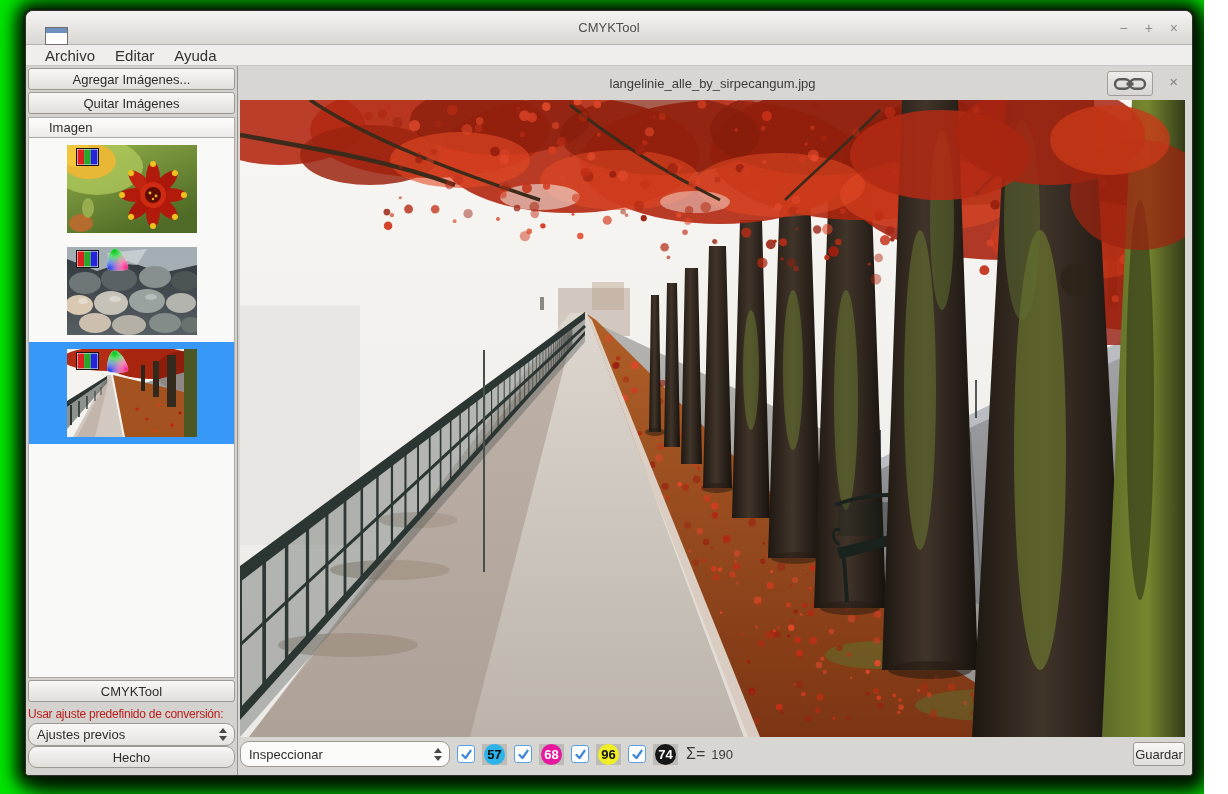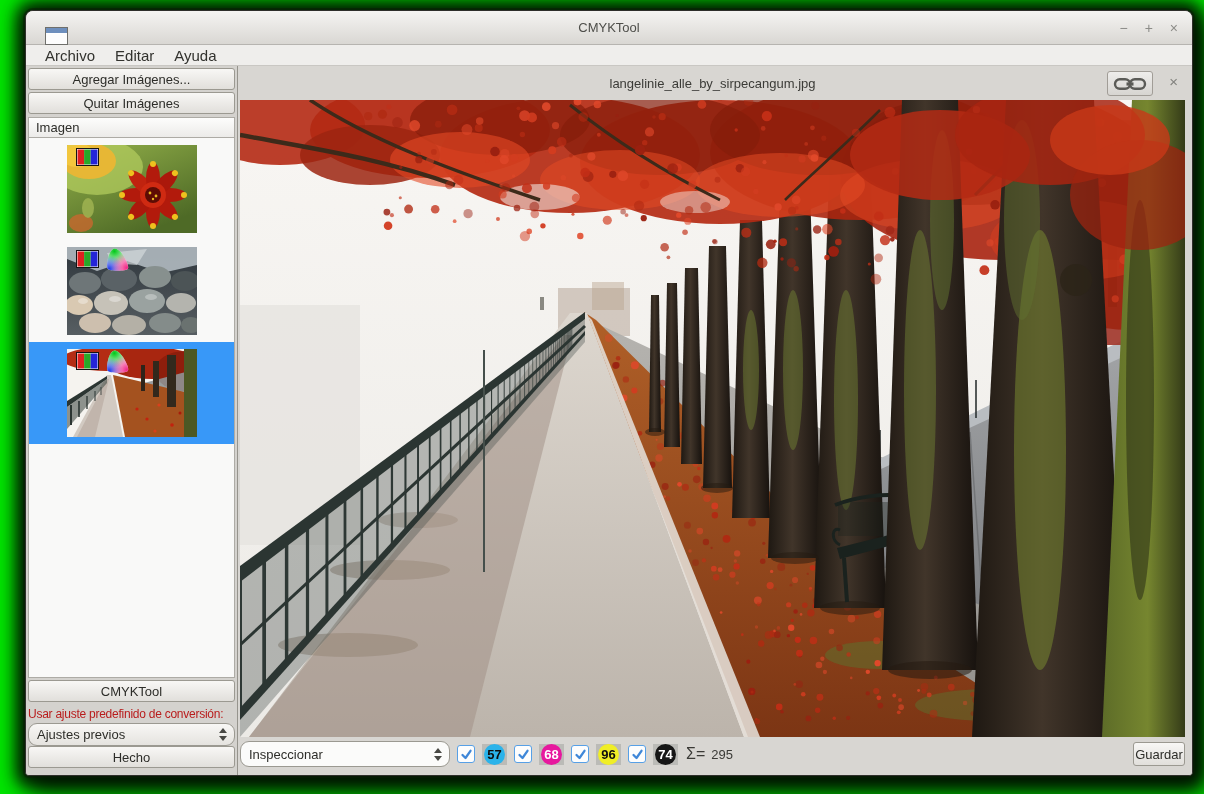--- a/index.html
+++ b/index.html
@@ -21,40 +21,40 @@
   .menubar{flex:0 0 20px;display:flex;align-items:center;padding-left:9px;background:#efeeec;
            border-bottom:1px solid #c9c7c3;}
   .menu-item{font-size:15px;color:#32322e;padding:1px 10px;}
   
   .content{flex:1;display:flex;min-height:0;}
   .sidebar{flex:0 0 212px;display:flex;flex-direction:column;border-right:1px solid #96948d;
            background:#d4d2ce;padding:1px 2px 6px 2px;box-sizing:border-box;}
   .btn{font:13px "Liberation Sans",sans-serif;color:#2d2d29;background:linear-gradient(#f8f7f5,#e1dfdb);
        border:1px solid #9b9991;border-radius:3px;height:22px;margin:1px 0;padding:0;}
   .list-header{flex:0 0 19px;background:linear-gradient(#fdfdfc,#ecebe9);border:1px solid #adaba5;
-               font-size:13px;color:#2d2d29;display:flex;align-items:center;padding-left:7px;margin-top:2px;}
+               font-size:13px;color:#2d2d29;display:flex;align-items:center;padding-left:20px;margin-top:2px;}
   .thumb-list{flex:1;background:#f9f9f8;border:1px solid #adaba5;border-top:none;display:flex;
               flex-direction:column;overflow:hidden;}
   .thumb-row{flex:0 0 102px;display:flex;align-items:center;justify-content:center;}
   .thumb-row.selected{background:#3898f8;}
   .thumb{position:relative;width:130px;height:88px;}
   .thumb>svg.mini{width:130px;height:88px;display:block;}
   .ov-rgb{position:absolute;left:9px;top:3px;width:23px;height:18px;}
   .ov-gamut{position:absolute;left:37px;top:0px;width:27px;height:25px;}
   .preset-label{font-size:12px;letter-spacing:-0.25px;color:#b91c1c;white-space:nowrap;overflow:hidden;
                 margin:4px 0 2px 0;}
   .combo{display:flex;align-items:center;height:23px;background:linear-gradient(#f8f7f5,#e5e3df);
          border:1px solid #9b9991;border-radius:9px;padding:0 7px 0 8px;font-size:13px;color:#2d2d29;
          box-sizing:border-box;}
   .combo .combo-text{flex:1;text-align:left;}
   .spinner{display:flex;flex-direction:column;gap:3px;align-items:center;}
   .spinner i{display:block;width:0;height:0;border-left:4px solid transparent;border-right:4px solid transparent;}
   .spinner .up{border-bottom:5px solid #484844;}
   .spinner .down{border-top:5px solid #484844;}
-  .done-btn{margin-top:auto;}
+  .done-btn{margin-top:auto;border-radius:9px;}
   
   .viewer{flex:1;display:flex;flex-direction:column;min-width:0;background:#d8d6d2;
           padding:0 7px 6px 2px;box-sizing:border-box;}
   .viewer-titlebar{flex:0 0 34px;position:relative;display:flex;align-items:center;justify-content:center;}
   .viewer-filename{font-size:13px;color:#3b3b37;}
   .chain-btn{position:absolute;right:32px;top:5px;width:46px;height:25px;
              background:linear-gradient(#eeedeb,#d7d5d1);border:1px solid #a19d97;border-radius:3px;
              display:flex;align-items:center;justify-content:center;padding:0;}
   .viewer-close{position:absolute;right:7px;top:8px;font-size:15px;color:#82827e;line-height:1;}
   .photo-wrap{flex:1;min-height:0;}
@@ -1049,21 +1049,21 @@
             <svg viewBox="0 0 13 13">
                 <use href="#check-g"></use>
               </svg>
           </span>
           <span class="badge black">
             <b>74</b>
           </span>
 
           <span class="sum">
             <span class="sigma">Σ=</span>
-            <span>295</span>
+            <span>190</span>
           </span>
 
           <button class="btn save-btn">Guardar</button>
         </div>
       </div>
     </div>
   </div>
 </div>
 
 </body></html>

